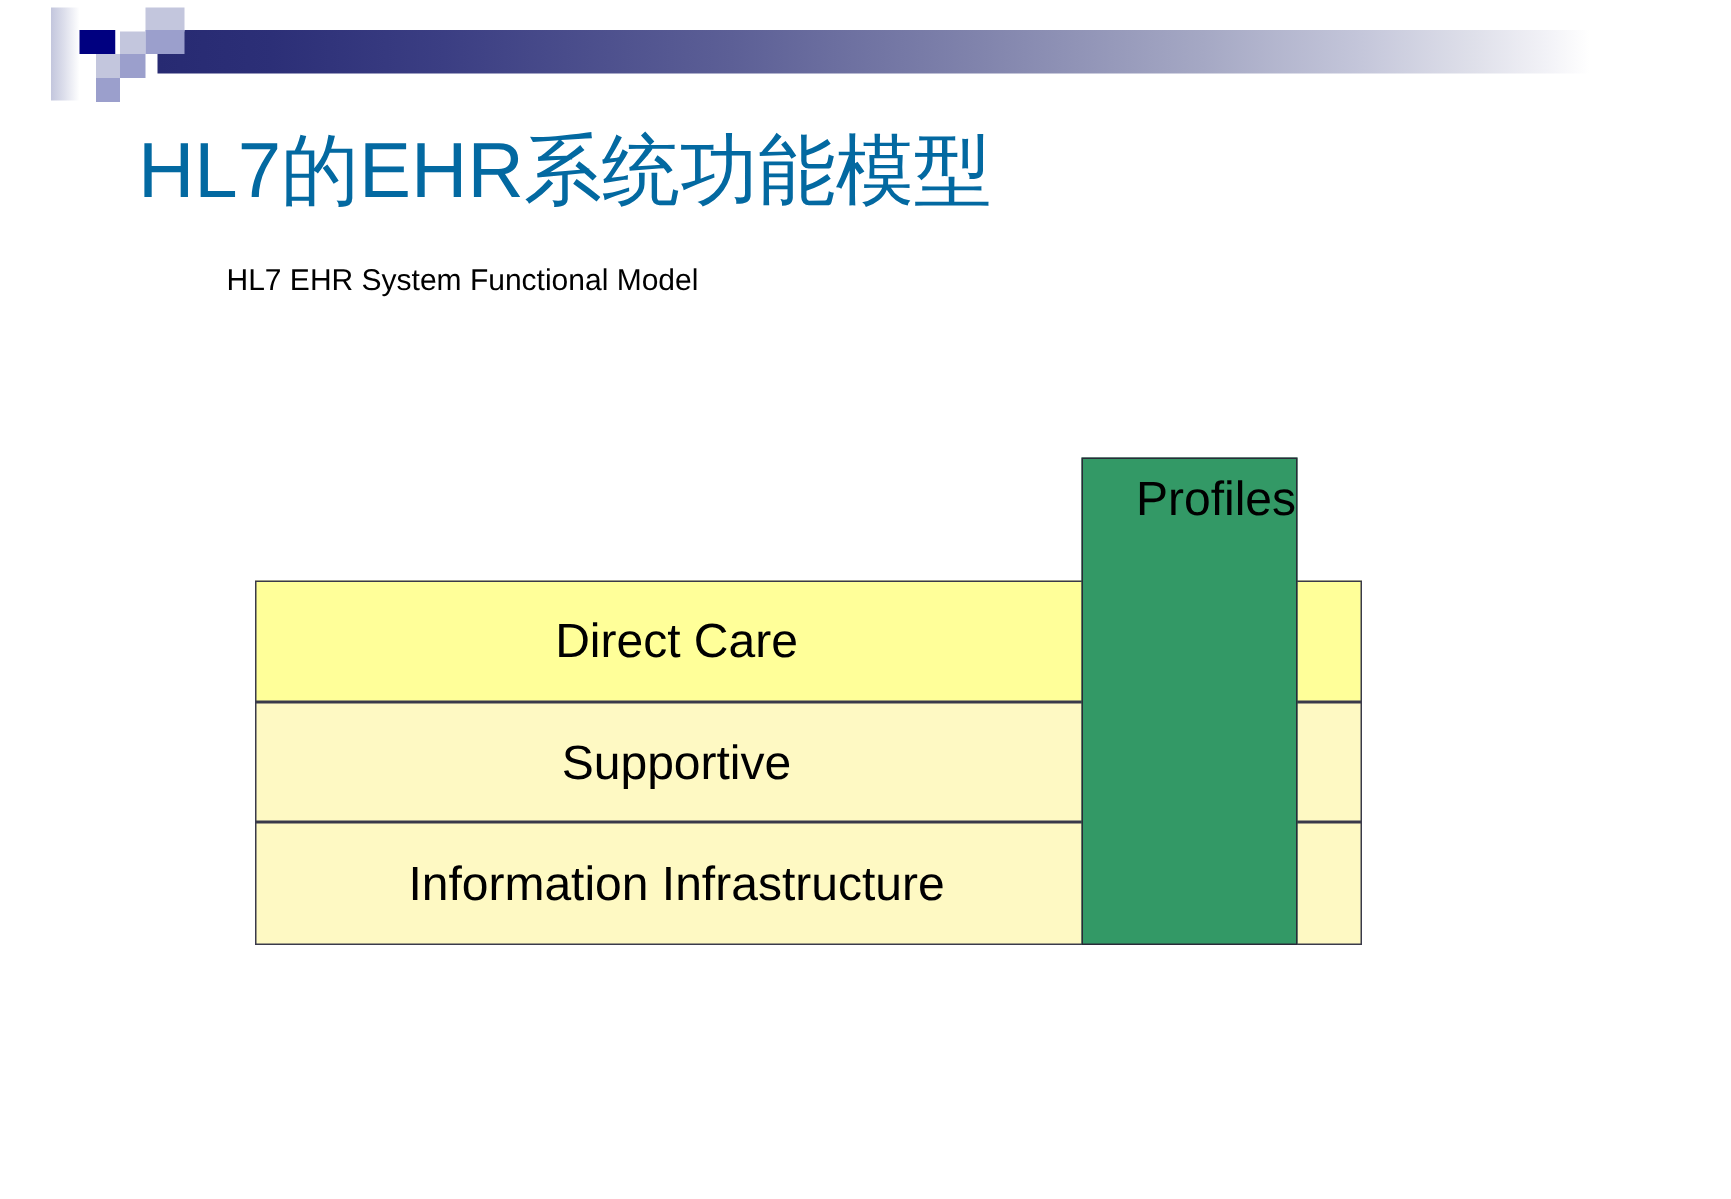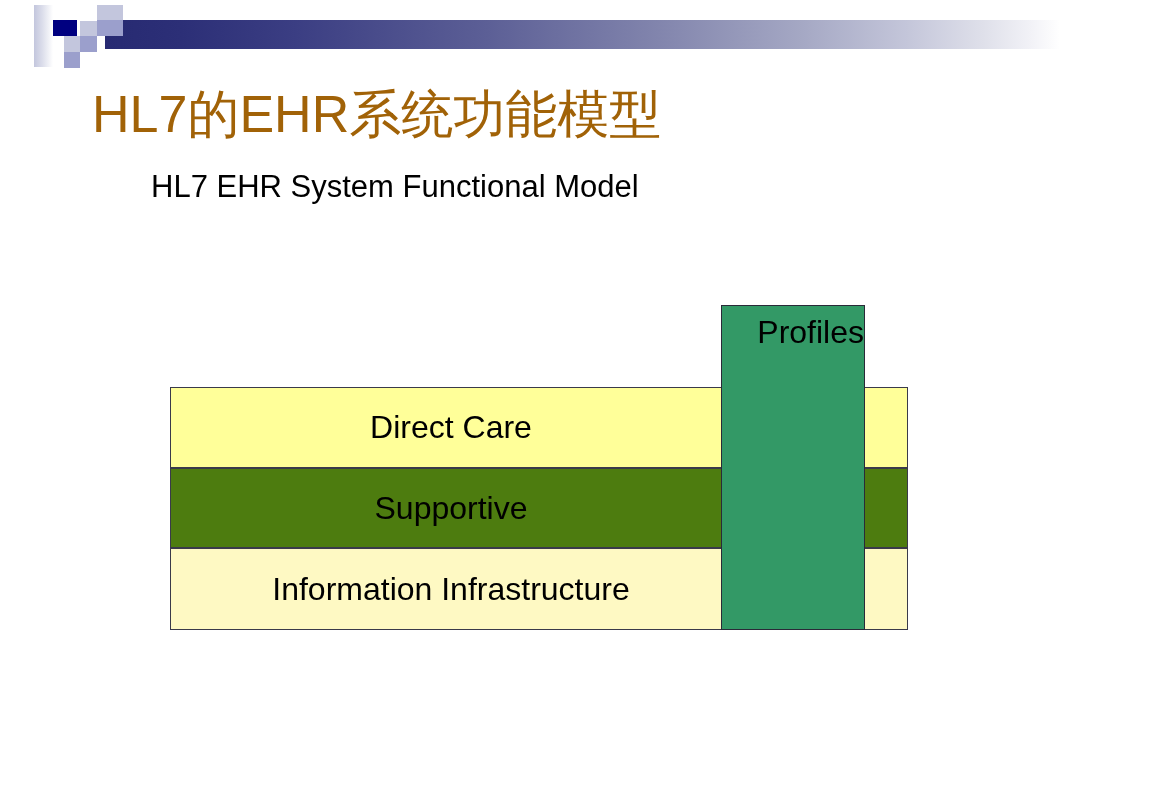--- a/index.html
+++ b/index.html
@@ -62,30 +62,30 @@
     background: linear-gradient(to right, #c3c6dd 0%, #dcdeeb 45%, #ffffff 100%);
   }
 
   
   .title-cn {
     position: absolute;
     left: 92px;
     top: 83px;
     font-size: 52px;
     line-height: 62px;
-    color: #a16207;
+    color: #0369a1;
     font-weight: normal;
     white-space: nowrap;
     letter-spacing: 0px;
   }
   .subtitle-en {
     position: absolute;
     left: 151px;
     top: 170px;
-    font-size: 31px;
+    font-size: 20px;
     line-height: 34px;
     color: #000000;
     white-space: nowrap;
   }
 
   
   .diagram {
     position: absolute;
     left: 0;
     top: 0;
@@ -103,21 +103,21 @@
     justify-content: center;
   }
   .band-label {
     font-size: 32px;
     color: #000000;
     white-space: nowrap;
     position: relative;
     left: -88px;
   }
   .band-direct   { top: 387px; height: 81px; background: #ffff99; }
-  .band-support  { top: 468px; height: 80px; background: #4d7c0f; }
+  .band-support  { top: 468px; height: 80px; background: #fef9c3; }
   .band-info     { top: 548px; height: 82px; background: #fef9c3; }
 
   .profiles-col {
     position: absolute;
     left: 721px;
     top: 305px;
     width: 144px;
     height: 325px;
     box-sizing: border-box;
     background: #339966;

